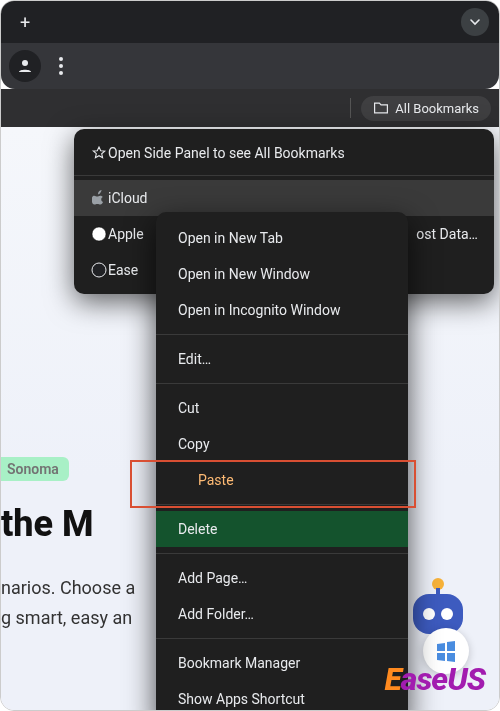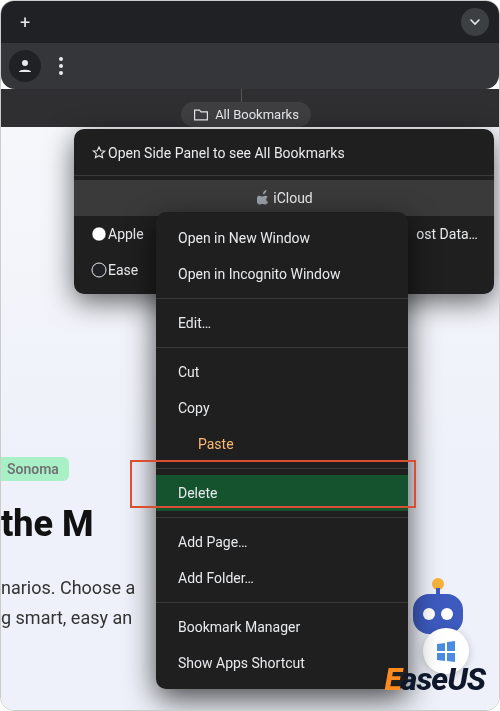--- a/index.html
+++ b/index.html
@@ -56,21 +56,20 @@
     display:flex;align-items:center;justify-content:center;
   }
   .menu-dots { width:24px; display:flex; flex-direction:column; align-items:center; gap:3px;}
   .menu-dots span{width:4px;height:4px;border-radius:50%;background:#e8eaed;}
 
   .bookmarks-bar {
     background:#2f2f31;
     height:38px;
     display:flex; align-items:center; justify-content:flex-end;
     padding-right:8px;
-    flex-direction:column;
   }
   .vsep { width:1px;height:20px;background:#555; margin-right:10px;}
   .all-bm {
     display:flex; align-items:center; gap:6px;
     background:#3f3f41; color:#e8eaed;
     padding:5px 12px; border-radius:14px;
     font-size:13px;
   }
 
   
@@ -83,21 +82,21 @@
     box-shadow: 0 8px 28px rgba(0,0,0,0.6);
     padding:6px 0;
     color:#e8eaed;
     font-size:14px;
   }
   .bm-row {
     display:flex; align-items:center;
     height:36px; padding:0 16px; 
     white-space:nowrap;
   }
-  .bm-row.hover { background:#3a3a3a;justify-content:center; }
+  .bm-row.hover { background:#3a3a3a; }
   .bm-row .ico { width:18px; display:flex; align-items:center; justify-content:center; color:#b0b0b0;}
   .bm-sep { height:1px; background:#3a3a3a; margin:4px 0;}
 
   
   .ctx {
     position:absolute;
     top:211px; left:155px;
     width:252px;
     background:#1f1f1f;
     border-radius:10px;
@@ -151,21 +150,21 @@
     font-size:18px; color:#333; width:200px;
   }
 
   .watermark {
     position:absolute; bottom:12px; right:14px;
     font-size:32px; font-weight:800; font-style:italic;
     letter-spacing:-1px;
     z-index:30;
   }
   .watermark .e{color:#ff8a1f}
-  .watermark .rest{color:#0f172a}
+  .watermark .rest{color:#a21caf}
 
   .bot {
     position:absolute; bottom:54px; right:16px;
     width:90px; height:90px; z-index:0;
     display:flex; align-items:center; justify-content:center;
   }
   .win-icon {
     position:absolute; bottom:36px; right:30px;
     width:46px;height:46px;border-radius:50%;
     background:#fff;
@@ -266,20 +265,23 @@
       <svg width="16" height="16" viewBox="0 0 16 16">
           <circle cx="8" cy="8" r="7" fill="#202124" stroke="#e8eaed" stroke-width="1"></circle>
         </svg>
     </span>
     <span>Ease</span>
   </div>
 </div>
 
 <div class="ctx">
   <div class="ctx-item">
+      <span>Open in New Tab</span>
+    </div>
+  <div class="ctx-item">
       <span>Open in New Window</span>
     </div>
   <div class="ctx-item">
       <span>Open in Incognito Window</span>
     </div>
   <div class="ctx-sep"></div>
   <div class="ctx-item">
       <span>Edit…</span>
     </div>
   <div class="ctx-sep"></div>

